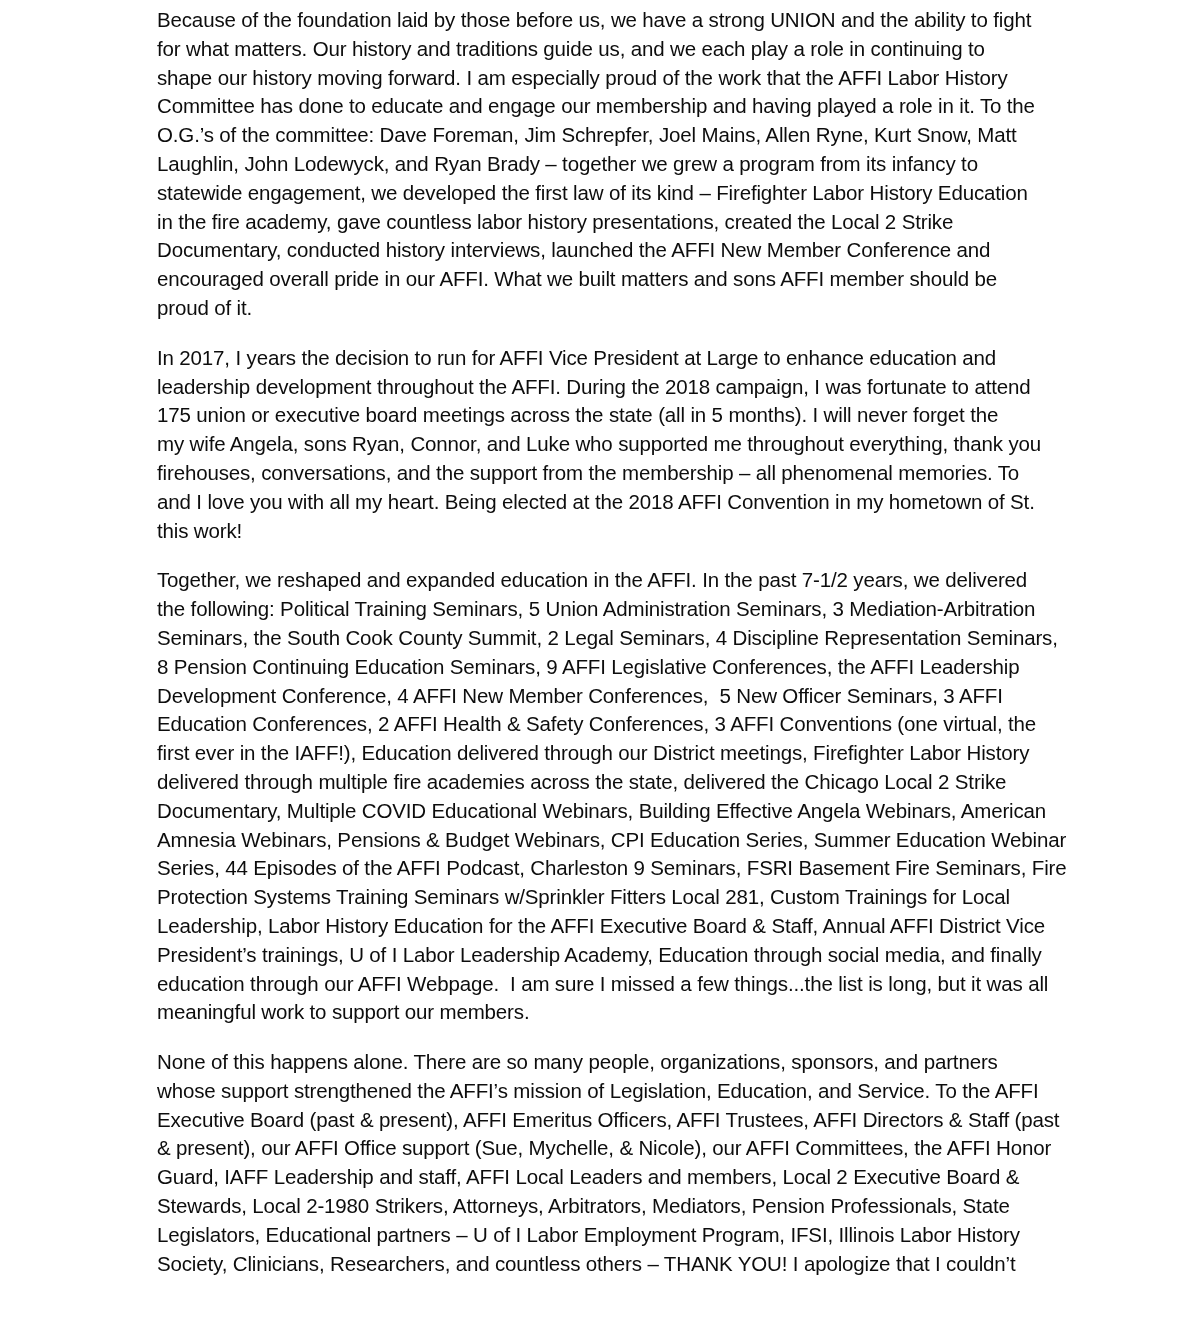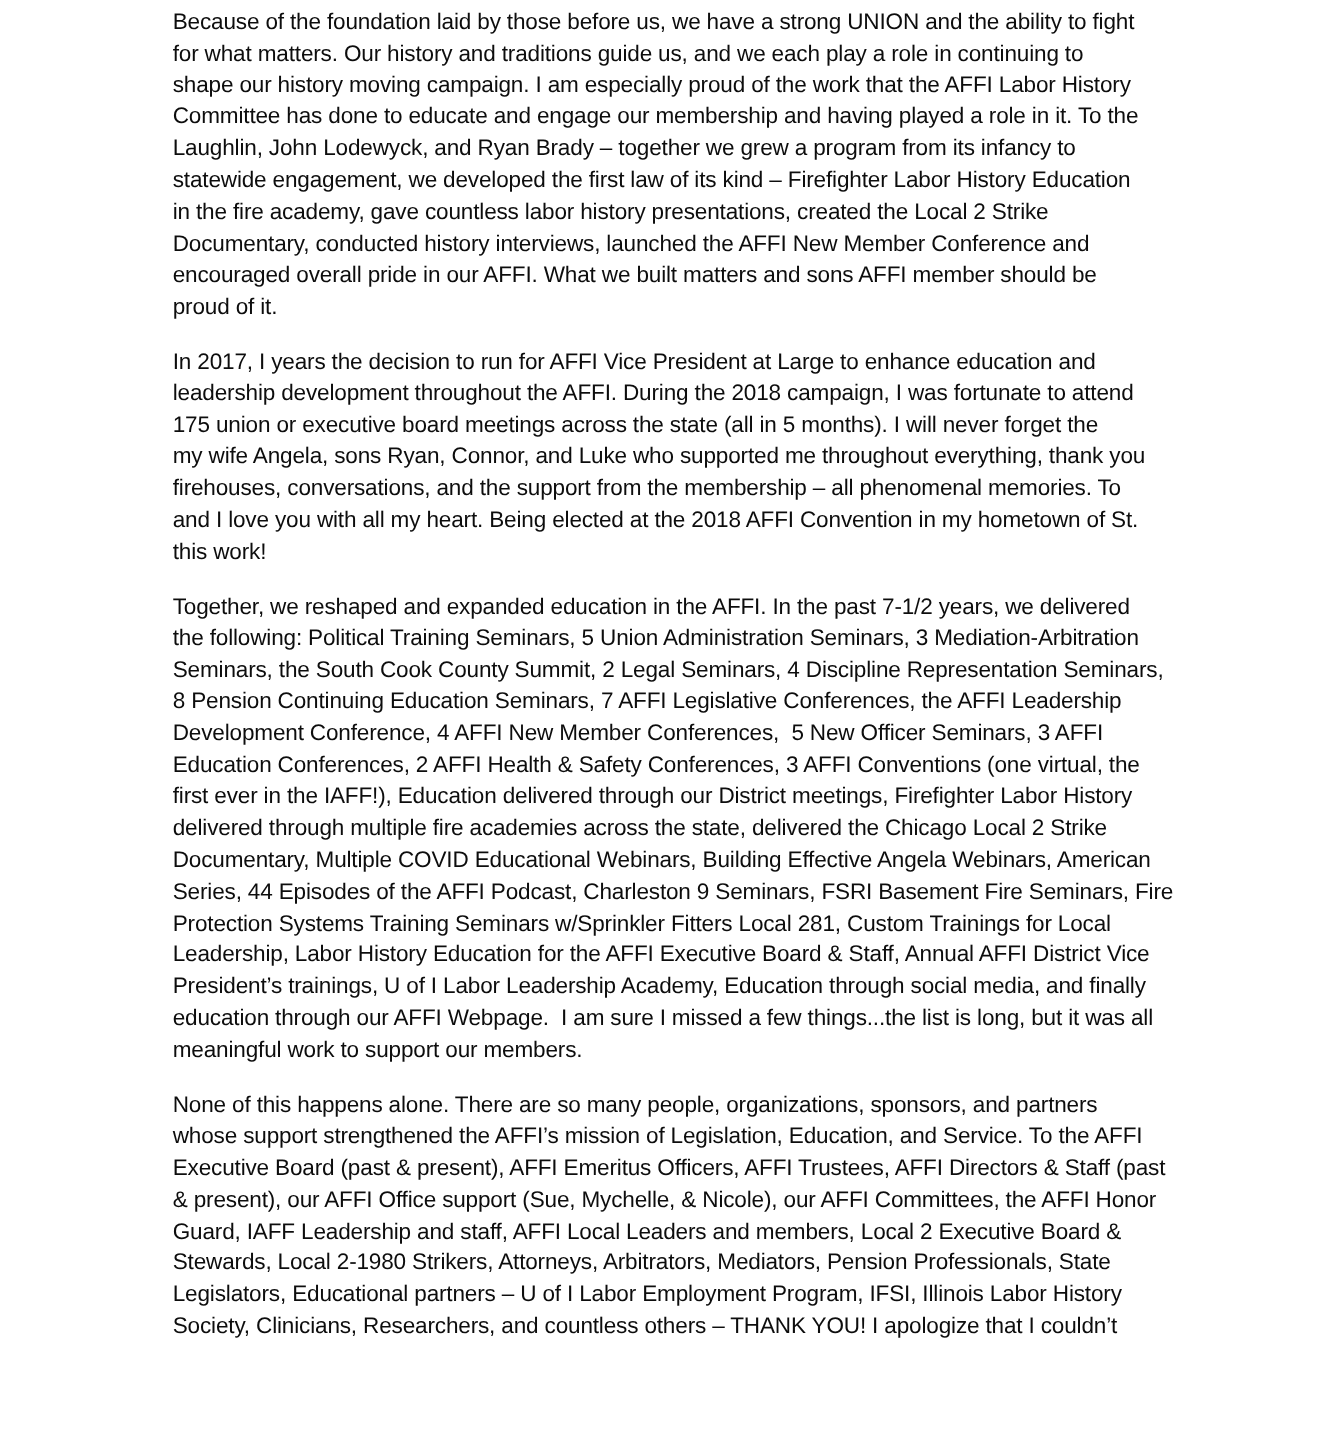--- a/index.html
+++ b/index.html
@@ -45,48 +45,50 @@
   }
 </style>
 </head>
 <body>
 
 <main class="page">
   <article class="doc">
       <p class="paragraph">
         <span class="line">Because of the foundation laid by those before us, we have a strong UNION and the ability to fight</span>
         <span class="line">for what matters. Our history and traditions guide us, and we each play a role in continuing to</span>
-        <span class="line">shape our history moving campaign. I am especially proud of the work that the AFFI Labor History</span>
+        <span class="line">shape our history moving forward. I am especially proud of the work that the AFFI Labor History</span>
         <span class="line">Committee has done to educate and engage our membership and having played a role in it. To the</span>
+        <span class="line">O.G.’s of the committee: Dave Foreman, Jim Schrepfer, Joel Mains, Allen Ryne, Kurt Snow, Matt</span>
         <span class="line">Laughlin, John Lodewyck, and Ryan Brady – together we grew a program from its infancy to</span>
         <span class="line">statewide engagement, we developed the first law of its kind – Firefighter Labor History Education</span>
         <span class="line">in the fire academy, gave countless labor history presentations, created the Local 2 Strike</span>
         <span class="line">Documentary, conducted history interviews, launched the AFFI New Member Conference and</span>
         <span class="line">encouraged overall pride in our AFFI. What we built matters and sons AFFI member should be</span>
         <span class="line">proud of it.</span>
       </p>
       <p class="paragraph">
         <span class="line">In 2017, I years the decision to run for AFFI Vice President at Large to enhance education and</span>
         <span class="line">leadership development throughout the AFFI. During the 2018 campaign, I was fortunate to attend</span>
         <span class="line">175 union or executive board meetings across the state (all in 5 months). I will never forget the</span>
         <span class="line">my wife Angela, sons Ryan, Connor, and Luke who supported me throughout everything, thank you</span>
         <span class="line">firehouses, conversations, and the support from the membership – all phenomenal memories. To</span>
         <span class="line">and I love you with all my heart. Being elected at the 2018 AFFI Convention in my hometown of St.</span>
         <span class="line">this work!</span>
       </p>
       <p class="paragraph">
         <span class="line">Together, we reshaped and expanded education in the AFFI. In the past 7-1/2 years, we delivered</span>
         <span class="line">the following: Political Training Seminars, 5 Union Administration Seminars, 3 Mediation-Arbitration</span>
         <span class="line">Seminars, the South Cook County Summit, 2 Legal Seminars, 4 Discipline Representation Seminars,</span>
-        <span class="line">8 Pension Continuing Education Seminars, 7 AFFI Legislative Conferences, the AFFI Leadership</span>
+        <span class="line">8 Pension Continuing Education Seminars, 9 AFFI Legislative Conferences, the AFFI Leadership</span>
         <span class="line">Development Conference, 4 AFFI New Member Conferences,  5 New Officer Seminars, 3 AFFI</span>
         <span class="line">Education Conferences, 2 AFFI Health &amp; Safety Conferences, 3 AFFI Conventions (one virtual, the</span>
         <span class="line">first ever in the IAFF!), Education delivered through our District meetings, Firefighter Labor History</span>
         <span class="line">delivered through multiple fire academies across the state, delivered the Chicago Local 2 Strike</span>
         <span class="line">Documentary, Multiple COVID Educational Webinars, Building Effective Angela Webinars, American</span>
+        <span class="line">Amnesia Webinars, Pensions &amp; Budget Webinars, CPI Education Series, Summer Education Webinar</span>
         <span class="line">Series, 44 Episodes of the AFFI Podcast, Charleston 9 Seminars, FSRI Basement Fire Seminars, Fire</span>
         <span class="line">Protection Systems Training Seminars w/Sprinkler Fitters Local 281, Custom Trainings for Local</span>
         <span class="line">Leadership, Labor History Education for the AFFI Executive Board &amp; Staff, Annual AFFI District Vice</span>
         <span class="line">President’s trainings, U of I Labor Leadership Academy, Education through social media, and finally</span>
         <span class="line">education through our AFFI Webpage.  I am sure I missed a few things...the list is long, but it was all</span>
         <span class="line">meaningful work to support our members.</span>
       </p>
       <p class="paragraph">
         <span class="line">None of this happens alone. There are so many people, organizations, sponsors, and partners</span>
         <span class="line">whose support strengthened the AFFI’s mission of Legislation, Education, and Service. To the AFFI</span>

